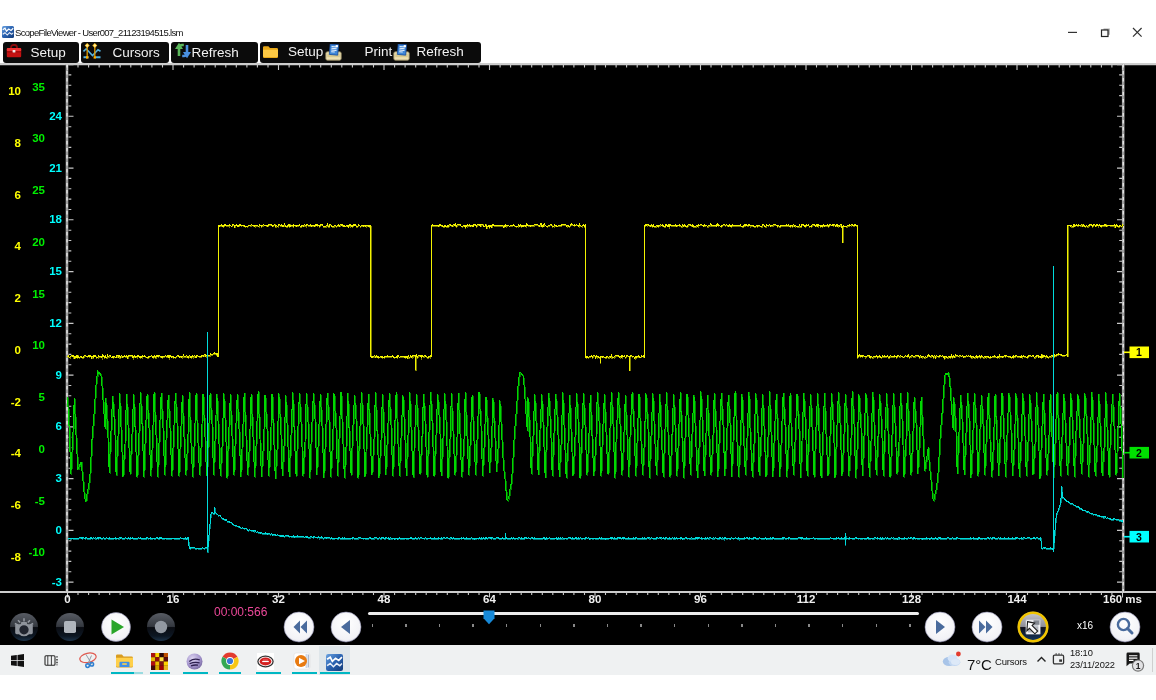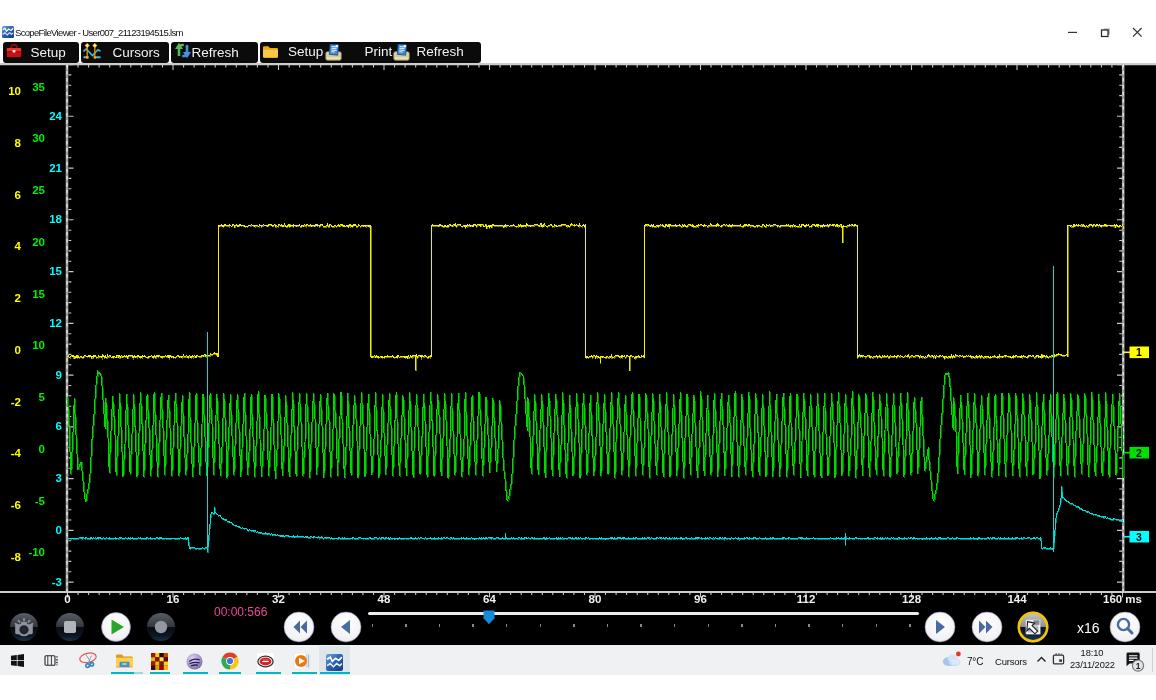--- a/index.html
+++ b/index.html
@@ -301,21 +301,21 @@
         <stop offset="1" stop-color="#13355c"></stop>
       </linearGradient>
     </defs>
 <circle cx="16" cy="16" r="13.6" fill="url(#hovg)"></circle>
 <circle cx="16" cy="16" r="14.2" fill="none" stroke="#f0c400" stroke-width="2.6"></circle>
 <rect x="8.6" y="8.6" width="15" height="15" rx="1" fill="#cfd2d8" opacity="0.85"></rect>
 <rect x="10" y="10" width="12.2" height="12.2" rx="0.5" fill="none" stroke="#f4f4f6" stroke-width="1.6"></rect>
 <rect x="16.5" y="9.3" width="6" height="4.5" fill="#83878f"></rect>
 <path d="M10.6 10.6 L17.6 12.1 L15.1 14.6 L20.6 20.1 L17.9 22.8 L12.4 17.3 L9.9 19.8 Z" fill="#fbfbfb" stroke="#1a1a1a" stroke-width="1.1"></path>
 </svg>
-<div class="abs" style="left:1077px;top:619.5px;font-size:14px;color:#fff">x16</div>
+<div class="abs" style="left:1077px;top:619.5px;font-size:10px;color:#fff">x16</div>
 <svg style="position:absolute;left:1109px;top:611px" width="32" height="32" viewBox="0 0 32 32">
 <defs>
       <radialGradient id="wb1125" cx="0.5" cy="0.35" r="0.75">
 <stop offset="0" stop-color="#ffffff"></stop>
         <stop offset="0.75" stop-color="#f2f2f6"></stop>
         <stop offset="1" stop-color="#c9c9da"></stop>
       </radialGradient>
     </defs>
 <circle cx="16" cy="16" r="15" fill="url(#wb1125)" stroke="#8888aa" stroke-width="0.6"></circle>
 <circle cx="14.5" cy="13.5" r="5.6" fill="none" stroke="#4a6b9d" stroke-width="2.4"></circle>
@@ -416,30 +416,30 @@
 <div style="position:absolute;left:255.5px;top:672.2px;width:25.5px;height:2.3px;background:#00b7c3"></div>
 <div style="position:absolute;left:291.5px;top:672.2px;width:25.5px;height:2.3px;background:#00b7c3"></div>
 <div style="position:absolute;left:320px;top:672.2px;width:30px;height:2.3px;background:#00b7c3"></div>
 <svg style="position:absolute;left:941px;top:650px" width="22" height="18" viewBox="0 0 22 18">
 <ellipse cx="8" cy="11.5" rx="6.2" ry="4.5" fill="#a8c4e8"></ellipse>
 <ellipse cx="13.5" cy="12.2" rx="5.8" ry="3.8" fill="#c2d7f2"></ellipse>
 <ellipse cx="11.5" cy="8.3" rx="4.8" ry="3.8" fill="#d4e4f8"></ellipse>
 <ellipse cx="14.5" cy="12" rx="4.5" ry="3" fill="#dde9f8"></ellipse>
 <circle cx="17.4" cy="4" r="2.4" fill="#e23b2e"></circle>
 </svg>
-<div class="abs" style="left:967px;top:655.5px;font-size:10px;letter-spacing:-0.2px;color:#111">7°C</div>
+<div class="abs" style="left:967px;top:655.5px;font-size:15px;letter-spacing:-0.2px;color:#111">7°C</div>
 <div class="abs" style="left:995px;top:655.5px;font-size:9.5px;letter-spacing:-0.2px;color:#111">Cursors</div>
 <svg style="position:absolute;left:1036px;top:655px" width="11" height="9" viewBox="0 0 11 9">
 <path d="M1.5 6.5 L5.5 2.5 L9.5 6.5" fill="none" stroke="#222" stroke-width="1.4"></path>
 </svg>
 <svg style="position:absolute;left:1052px;top:653px" width="13" height="13" viewBox="0 0 13 13">
 <rect x="1.4" y="2.2" width="10.2" height="8.6" rx="1.2" fill="none" stroke="#333" stroke-width="1.3"></rect>
 <path d="M3.4 1 h6.4" stroke="#333" stroke-width="1" stroke-dasharray="1.6 1.2"></path>
 <rect x="7.2" y="6.4" width="2.8" height="2.4" fill="#333"></rect>
 </svg>
-<div class="abs" style="left:1070px;top:646.5px;width:44px;text-align:center;font-size:9.3px;letter-spacing:-0.1px;color:#111;line-height:12px">18:10<br>23/11/2022</div>
+<div class="abs" style="left:1070px;top:646.5px;width:44px;text-align:left;font-size:9.3px;letter-spacing:-0.1px;color:#111;line-height:12px">18:10<br>23/11/2022</div>
 <svg style="position:absolute;left:1125px;top:652px" width="22" height="21" viewBox="0 0 22 21">
 <path d="M1.5 2 a1.4 1.4 0 0 1 1.4 -1.4 h10.4 a1.4 1.4 0 0 1 1.4 1.4 v8.2 a1.4 1.4 0 0 1 -1.4 1.4 h-8.6 l-3.2 2.6 v-2.6 z" fill="#181818"></path>
 <path d="M4 3.8 h8.4 M4 6.1 h8.4 M4 8.4 h4.5" stroke="#fff" stroke-width="1.1"></path>
 <circle cx="13" cy="13.6" r="5.6" fill="#e2e2e4" stroke="#777" stroke-width="1.2"></circle>
 <text x="13" y="17" text-anchor="middle" font-family="'Liberation Sans',sans-serif" font-size="8.5" font-weight="bold" fill="#222">1</text>
 </svg>
 <div class="abs" style="left:1151.5px;top:648px;width:1px;height:24px;background:#cfcfcf"></div>
 <div class="abs" style="left:0;top:674.5px;width:1156px;height:25.5px;background:#fff"></div>
 </body></html>

